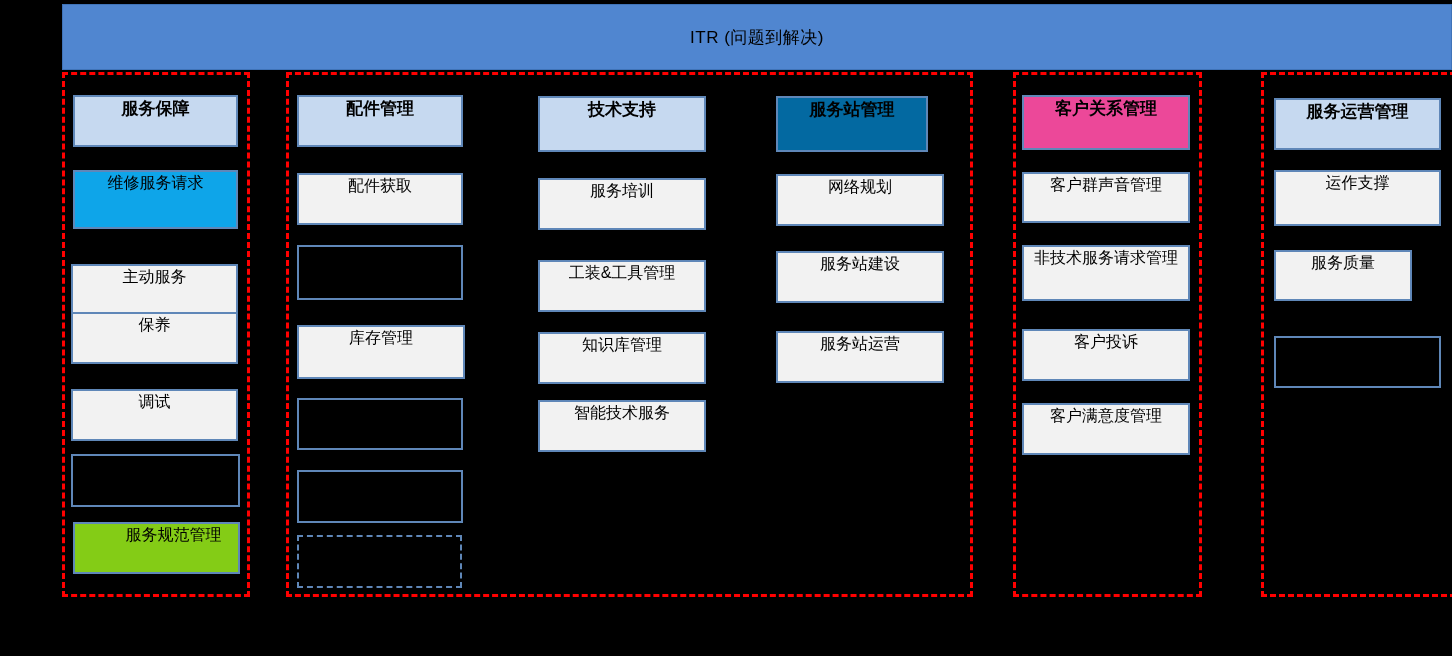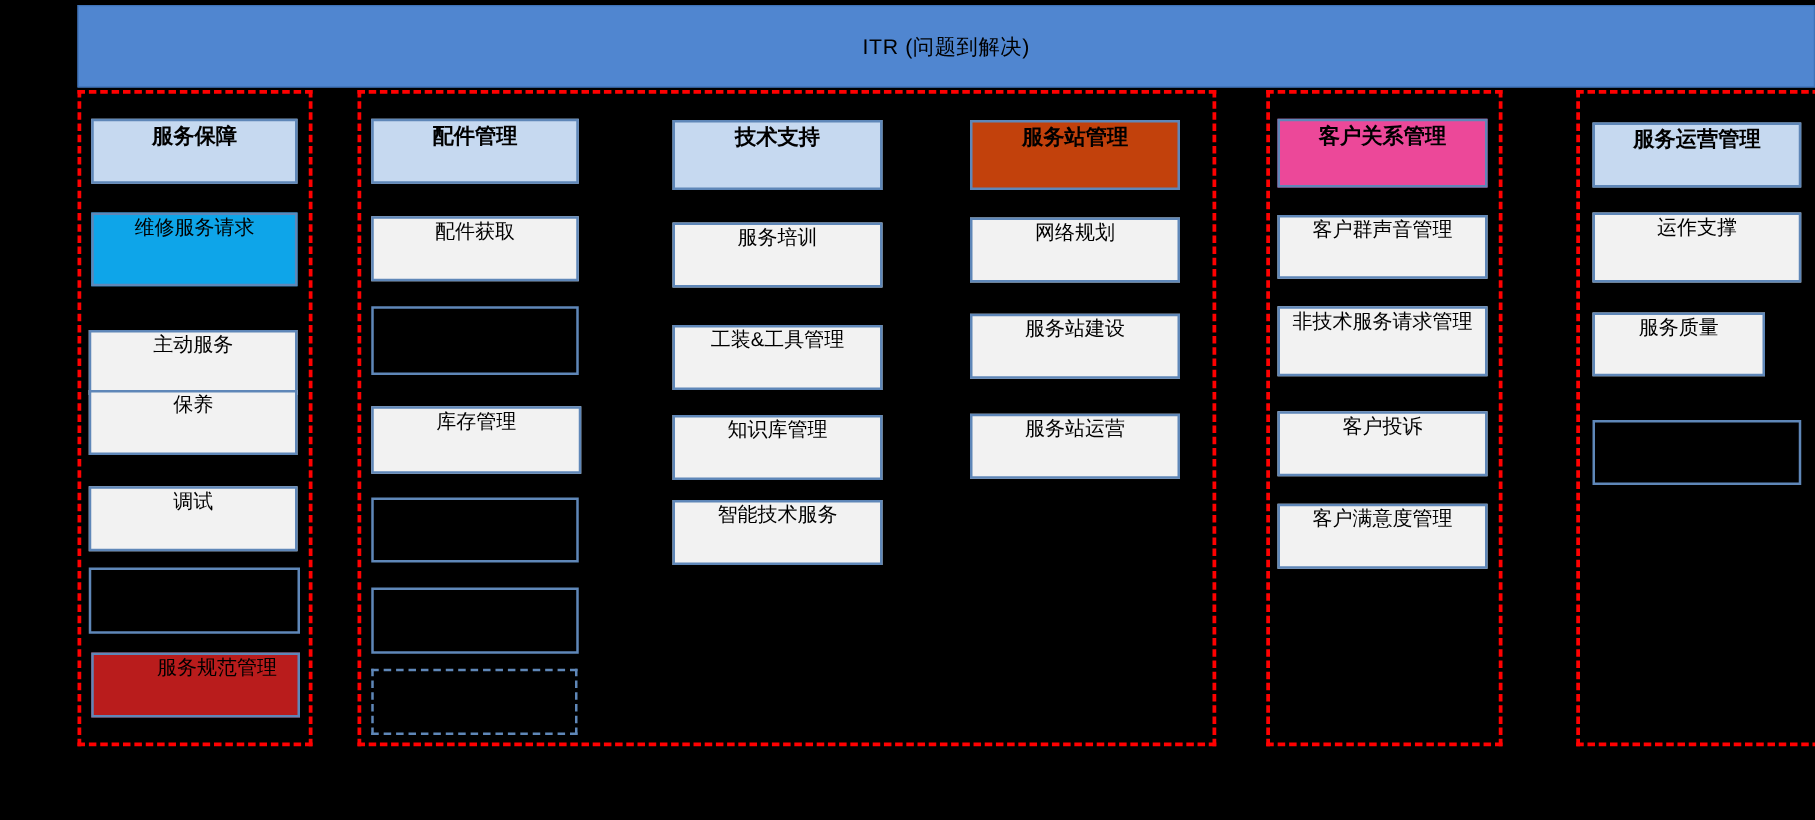--- a/index.html
+++ b/index.html
@@ -91,21 +91,21 @@
       </div>
       <div class="box leaf" style="left: 71px; top: 312px; width: 167px; height: 52px; border-color: rgb(95, 135, 184); background: rgb(242, 242, 242);">
         <span>保养</span>
       </div>
       <div class="box leaf" style="left: 71px; top: 389px; width: 167px; height: 52px; border-color: rgb(95, 135, 184); background: rgb(242, 242, 242);">
         <span>调试</span>
       </div>
       <div class="box empty" style="left: 71px; top: 454px; width: 169px; height: 53px; border-color: rgb(95, 135, 184);">
         <span></span>
       </div>
-      <div class="box leaf" style="left: 73px; top: 522px; width: 167px; height: 52px; border-color: rgb(95, 135, 184); background: #b91c1c; padding-left: 38px;">
+      <div class="box leaf" style="left: 73px; top: 522px; width: 167px; height: 52px; border-color: rgb(95, 135, 184); background: #84cc16; padding-left: 38px;">
         <span>服务规范管理</span>
       </div>
       <div class="box header" style="left: 297px; top: 95px; width: 166px; height: 52px; border-color: rgb(95, 135, 184); background: rgb(198, 217, 240);">
         <span>配件管理</span>
       </div>
       <div class="box leaf" style="left: 297px; top: 173px; width: 166px; height: 52px; border-color: rgb(95, 135, 184); background: rgb(242, 242, 242);">
         <span>配件获取</span>
       </div>
       <div class="box empty" style="left: 297px; top: 245px; width: 166px; height: 55px; border-color: rgb(95, 135, 184);">
         <span></span>
@@ -130,21 +130,21 @@
       </div>
       <div class="box leaf" style="left: 538px; top: 260px; width: 168px; height: 52px; border-color: rgb(95, 135, 184); background: rgb(242, 242, 242);">
         <span>工装&amp;工具管理</span>
       </div>
       <div class="box leaf" style="left: 538px; top: 332px; width: 168px; height: 52px; border-color: rgb(95, 135, 184); background: rgb(242, 242, 242);">
         <span>知识库管理</span>
       </div>
       <div class="box leaf" style="left: 538px; top: 400px; width: 168px; height: 52px; border-color: rgb(95, 135, 184); background: rgb(242, 242, 242);">
         <span>智能技术服务</span>
       </div>
-      <div class="box header" style="left: 776px; top: 96px; width: 168px; height: 56px; border-color: rgb(95, 135, 184); background: #c2410c;">
+      <div class="box header" style="left: 776px; top: 96px; width: 152px; height: 56px; border-color: rgb(95, 135, 184); background: #0369a1;">
         <span>服务站管理</span>
       </div>
       <div class="box leaf" style="left: 776px; top: 174px; width: 168px; height: 52px; border-color: rgb(95, 135, 184); background: rgb(242, 242, 242);">
         <span>网络规划</span>
       </div>
       <div class="box leaf" style="left: 776px; top: 251px; width: 168px; height: 52px; border-color: rgb(95, 135, 184); background: rgb(242, 242, 242);">
         <span>服务站建设</span>
       </div>
       <div class="box leaf" style="left: 776px; top: 331px; width: 168px; height: 52px; border-color: rgb(95, 135, 184); background: rgb(242, 242, 242);">
         <span>服务站运营</span>

